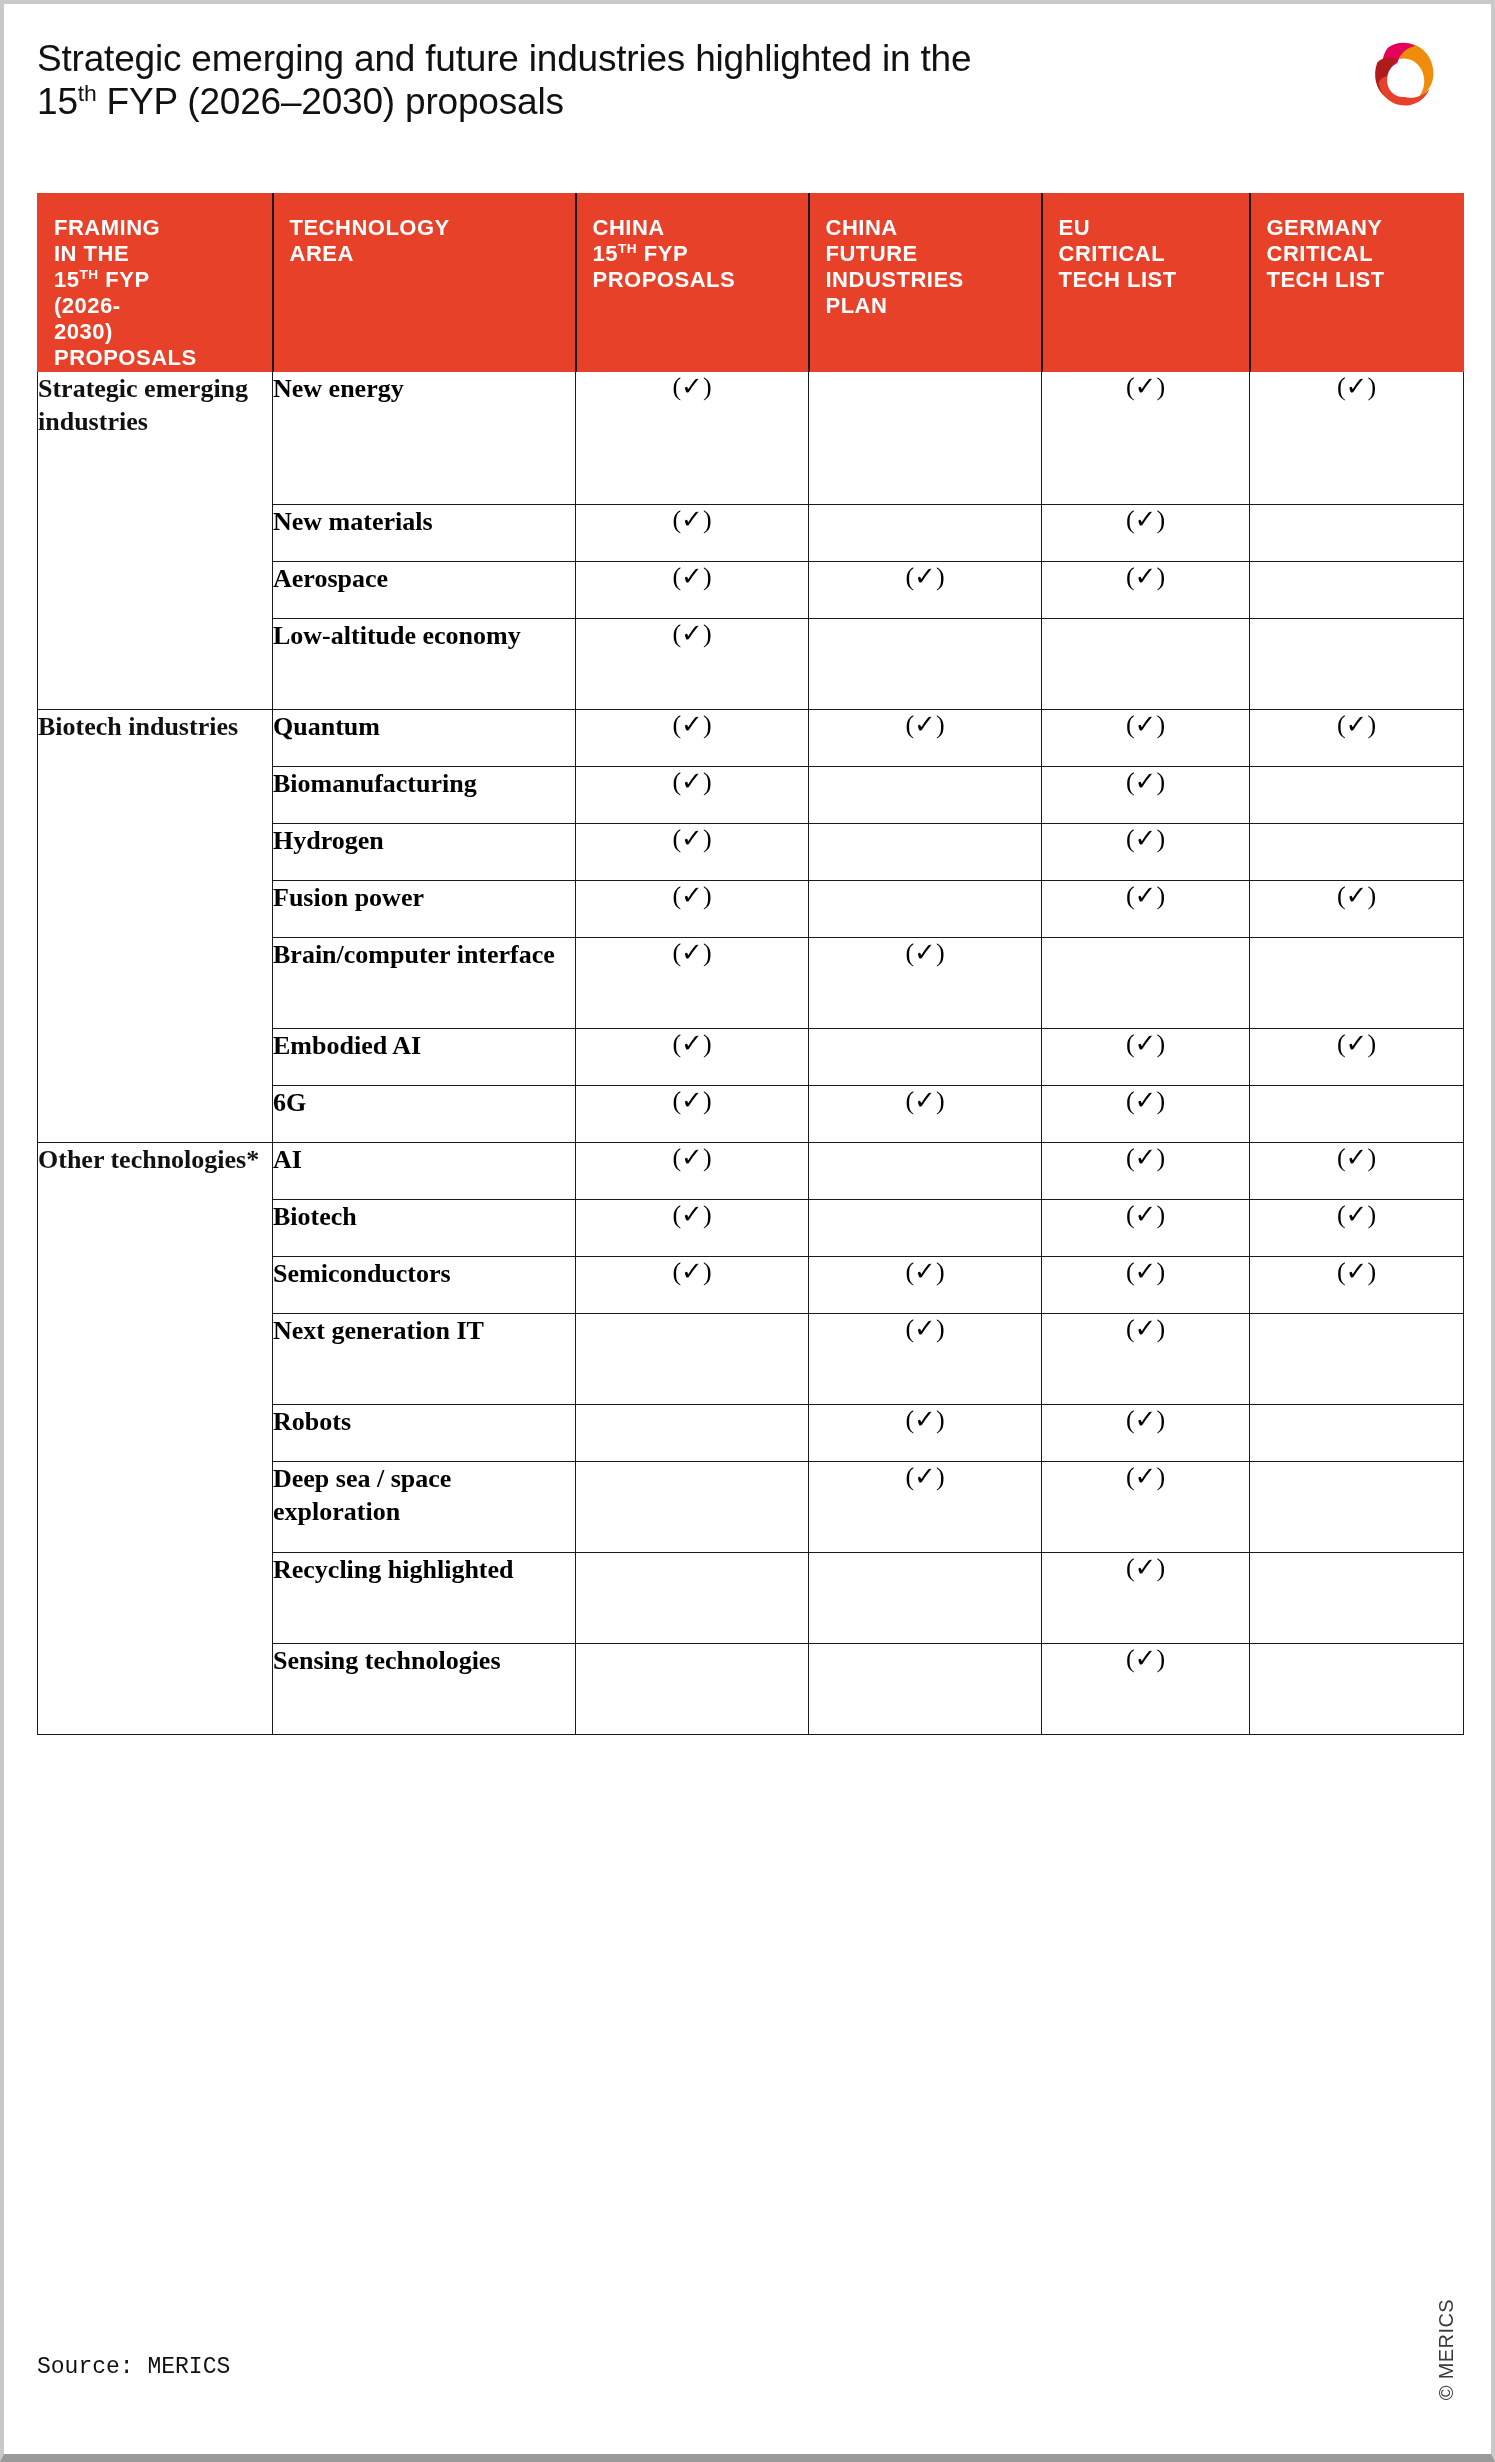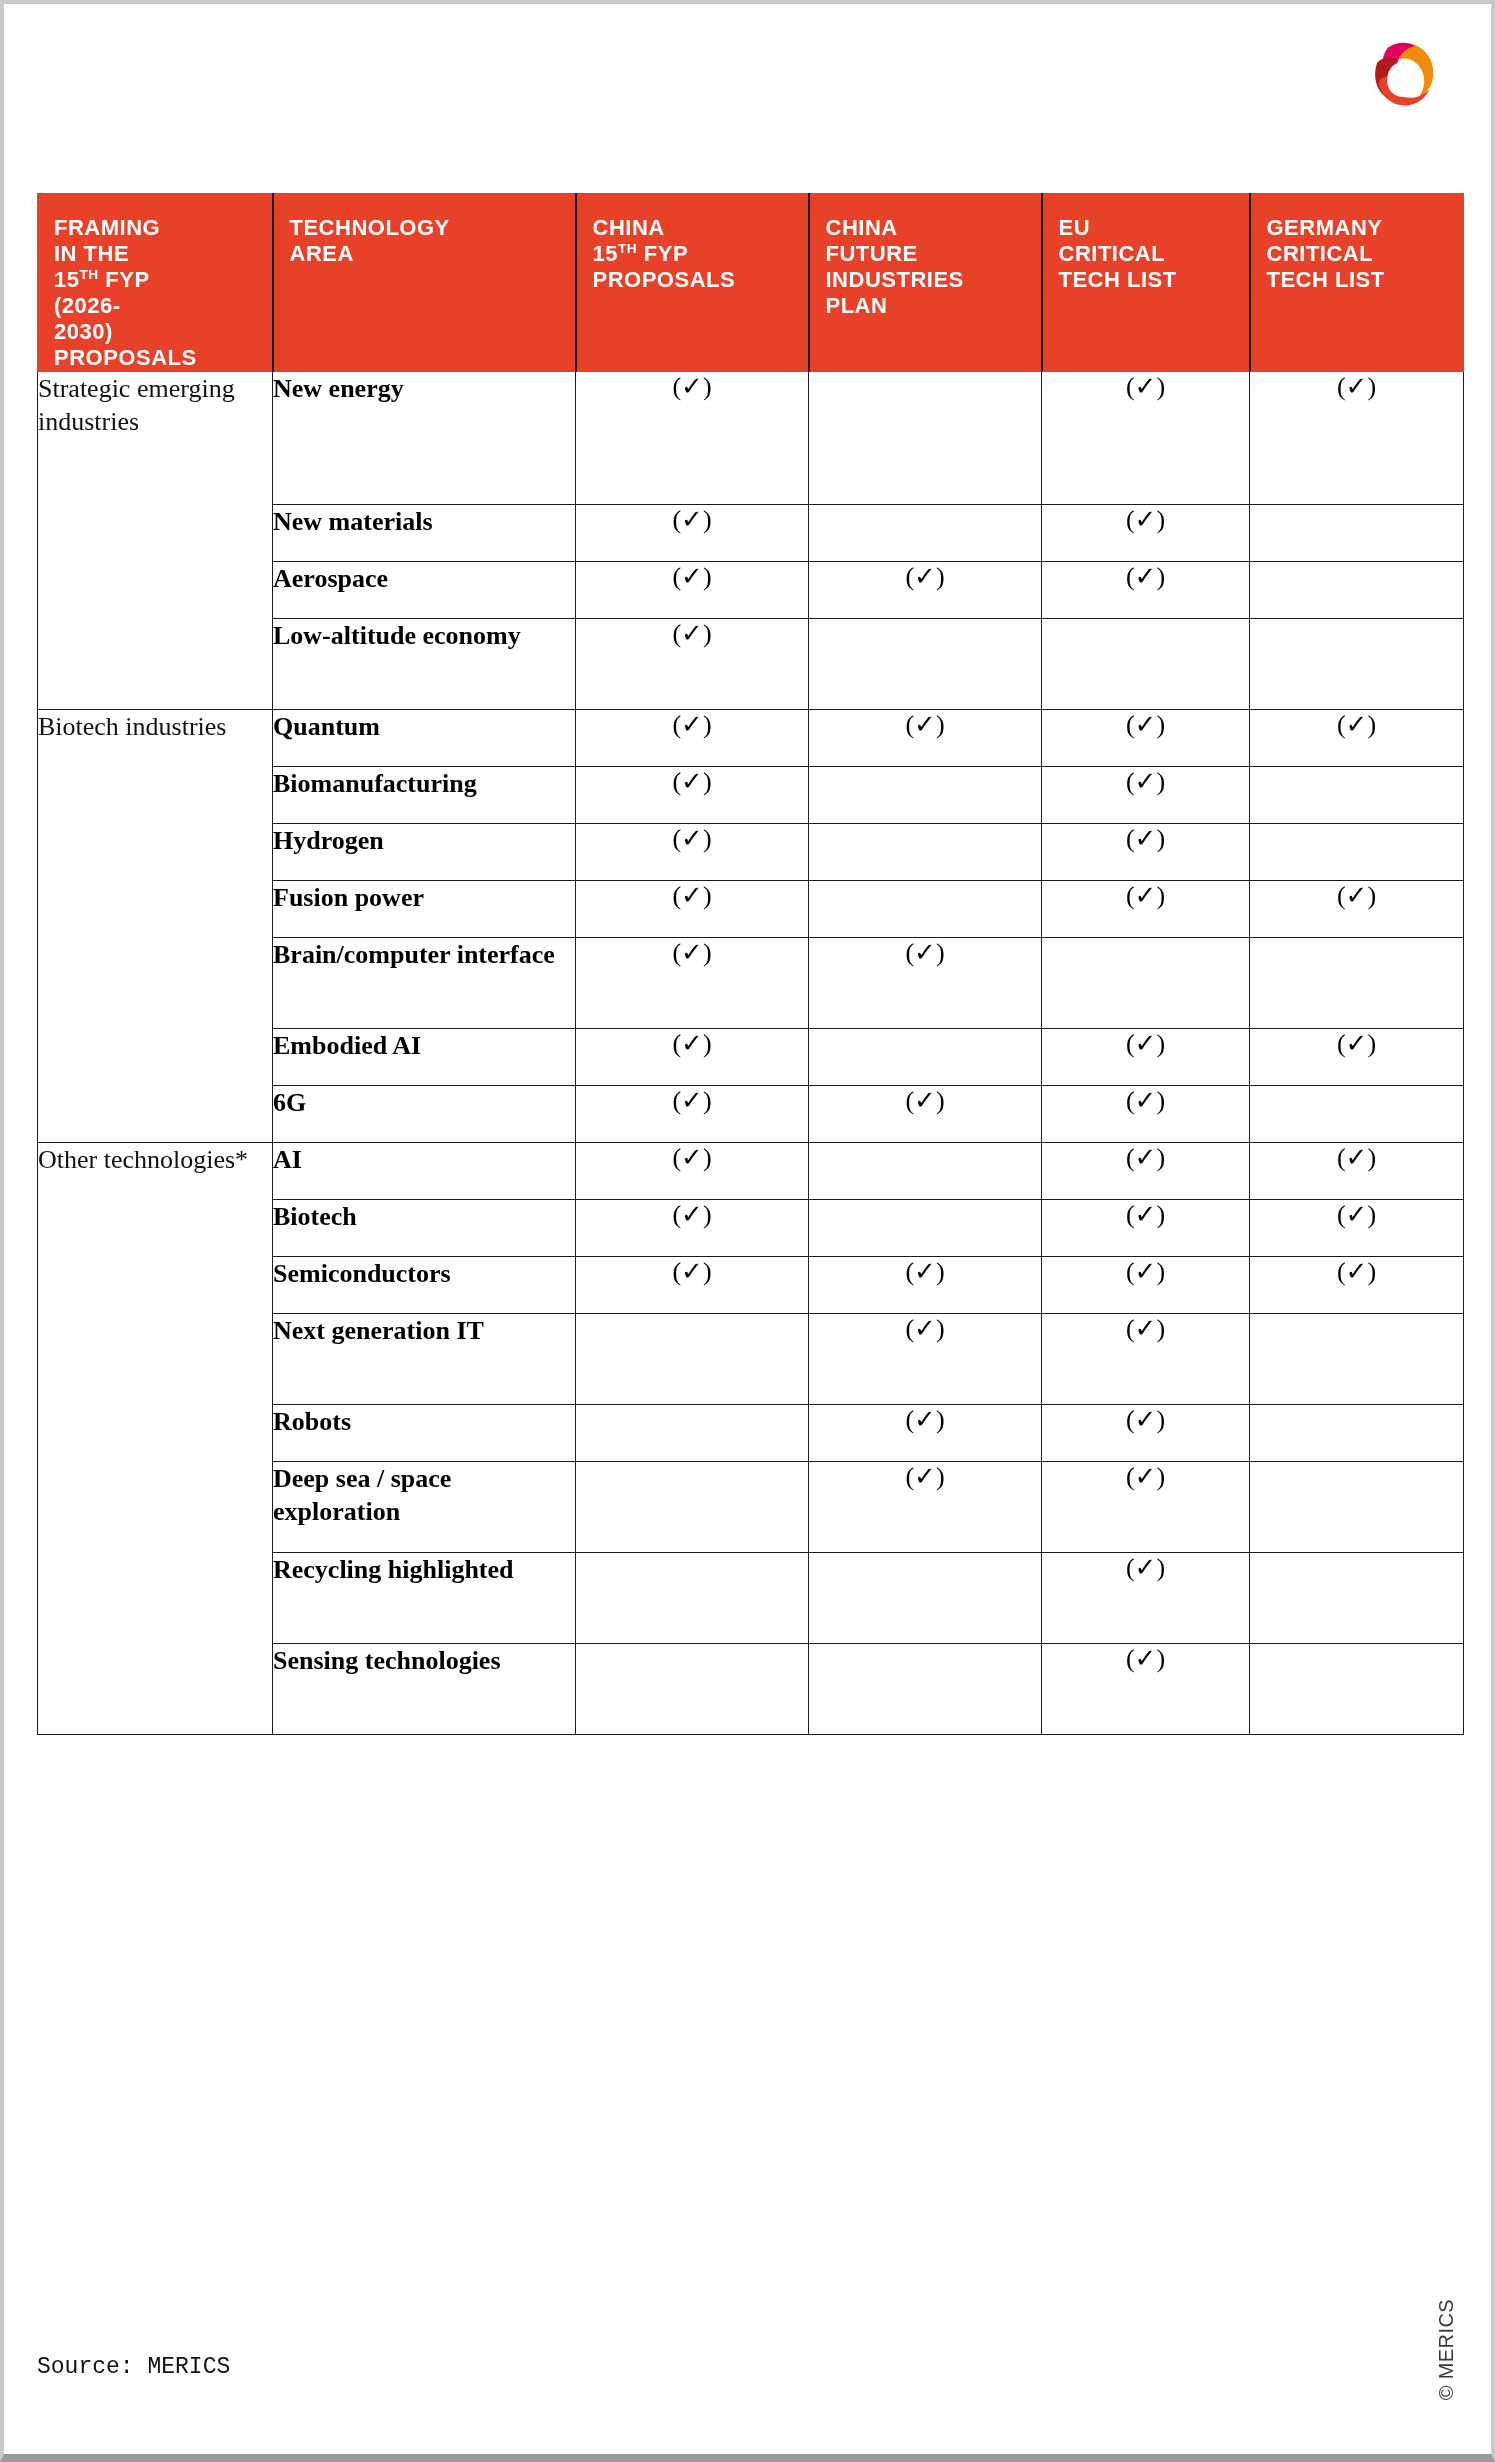--- a/index.html
+++ b/index.html
@@ -112,21 +112,21 @@
     vertical-align: super;
     line-height: 0;
   }
 
   
   td.group-cell {
     font-family: "Liberation Serif", serif;
     font-size: 26px;
     line-height: 1.28;
     color: #111111;
-    font-weight: 400;
+    font-weight: 700;
     padding: 16px 10.6px 8.8px 12.3px;
   }
   
   td.tech-cell {
     font-family: "Liberation Serif", serif;
     font-size: 26px;
     line-height: 1.28;
     color: #000000;
     font-weight: 700;
     padding: 16px 8.8px 8.8px 16px;
@@ -187,20 +187,24 @@
     transform-origin: left top;
     transform: rotate(-90deg) translate(-100%, 0);
   }
 </style>
 </head>
 <body>
 
 <div id="page">
 
   <div id="header">
+    <div id="page-title">
+      <span>Strategic emerging and future industries highlighted in the</span><br>
+      <span>15</span><span class="sup">th</span><span> FYP (2026–2030) proposals</span>
+    </div>
 
     <div id="brand-logo">
       <svg viewBox="0 0 100 100" width="76" height="76" aria-hidden="true">
         <path d="M52 8 C74 8 90 26 90 48 C90 62 82 74 70 80 C78 70 80 58 76 47 C71 33 58 26 45 29 C48 16 49 8 52 8 Z" fill="#F08C0B"></path>
         <path d="M30 14 C42 6 55 6 66 12 C56 14 48 20 44 30 C38 45 44 60 58 66 C48 76 40 80 34 74 C20 60 18 30 30 14 Z" fill="#E5005B"></path>
         <path d="M16 34 C10 50 14 70 28 80 C38 87 52 88 62 82 C50 82 40 76 35 65 C28 51 32 37 44 30 C34 26 22 26 16 34 Z" fill="#B01B1B"></path>
         <path d="M18 62 C22 80 38 92 56 90 C70 88 80 80 85 68 C76 78 64 82 52 79 C38 75 30 64 31 51 C23 53 18 56 18 62 Z" fill="#E8412A"></path>
         <path d="M44 34 C58 30 70 40 72 53 C74 67 65 78 52 79 C39 80 29 70 29 57 C29 46 35 37 44 34 Z" fill="#ffffff"></path>
       </svg>
     </div>

